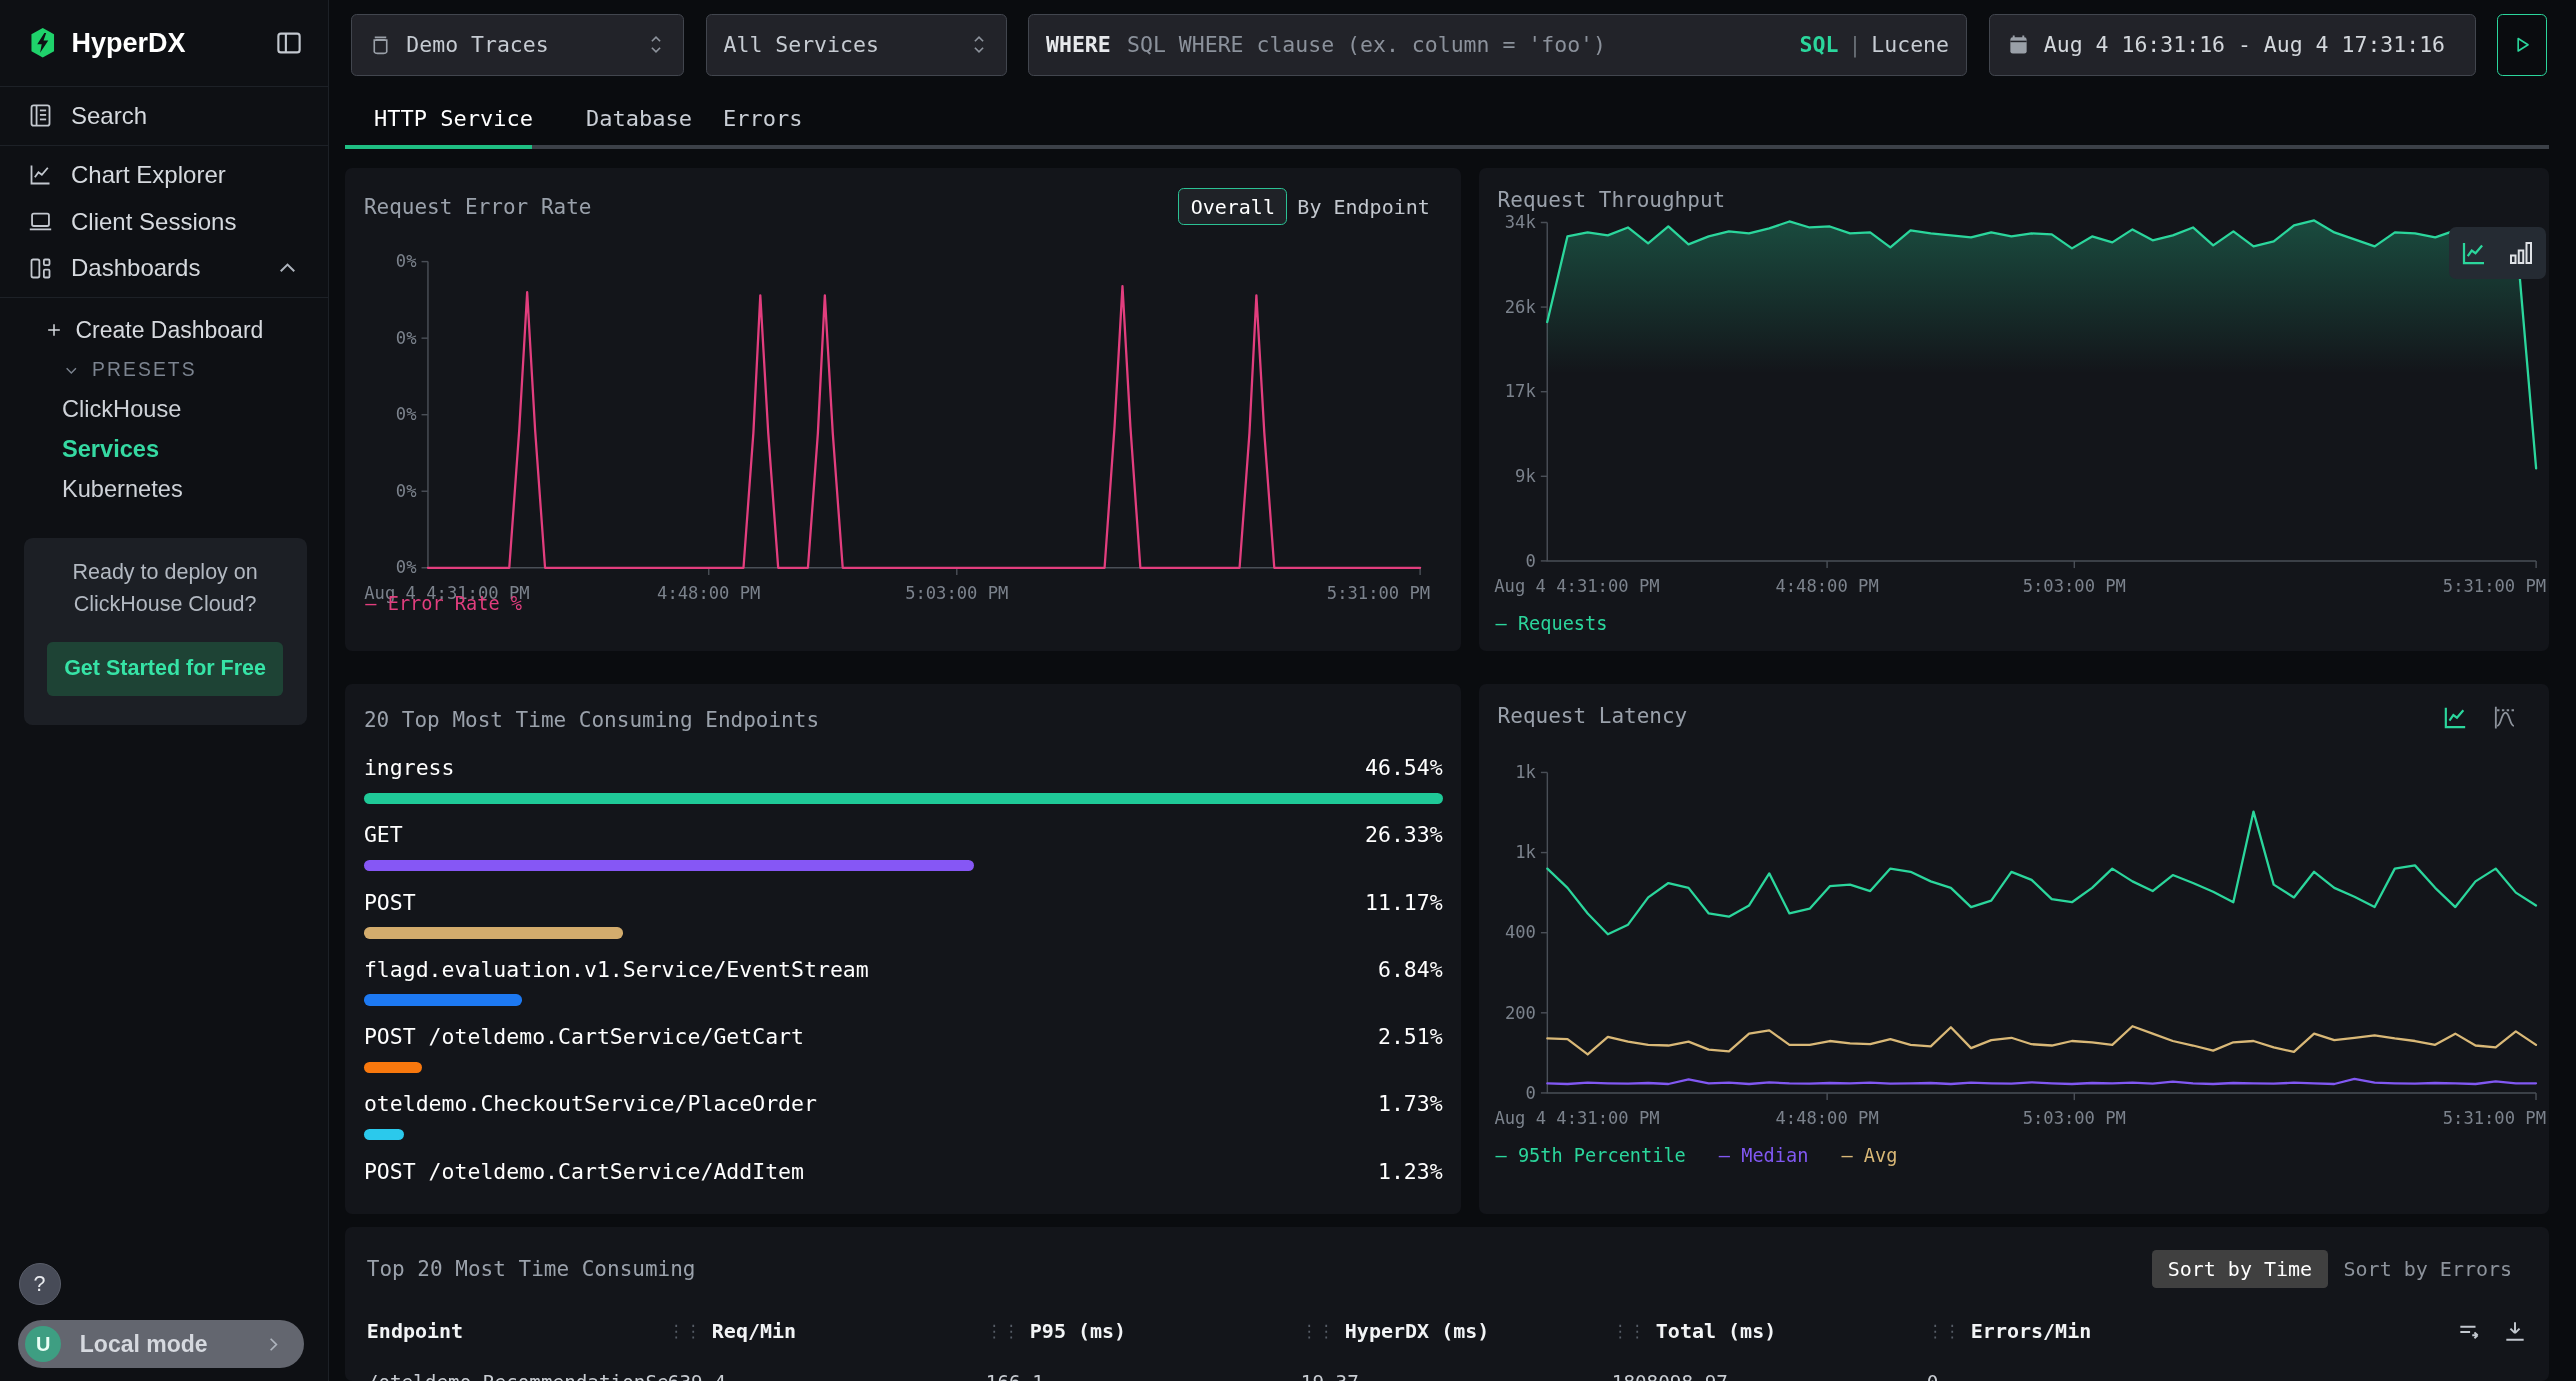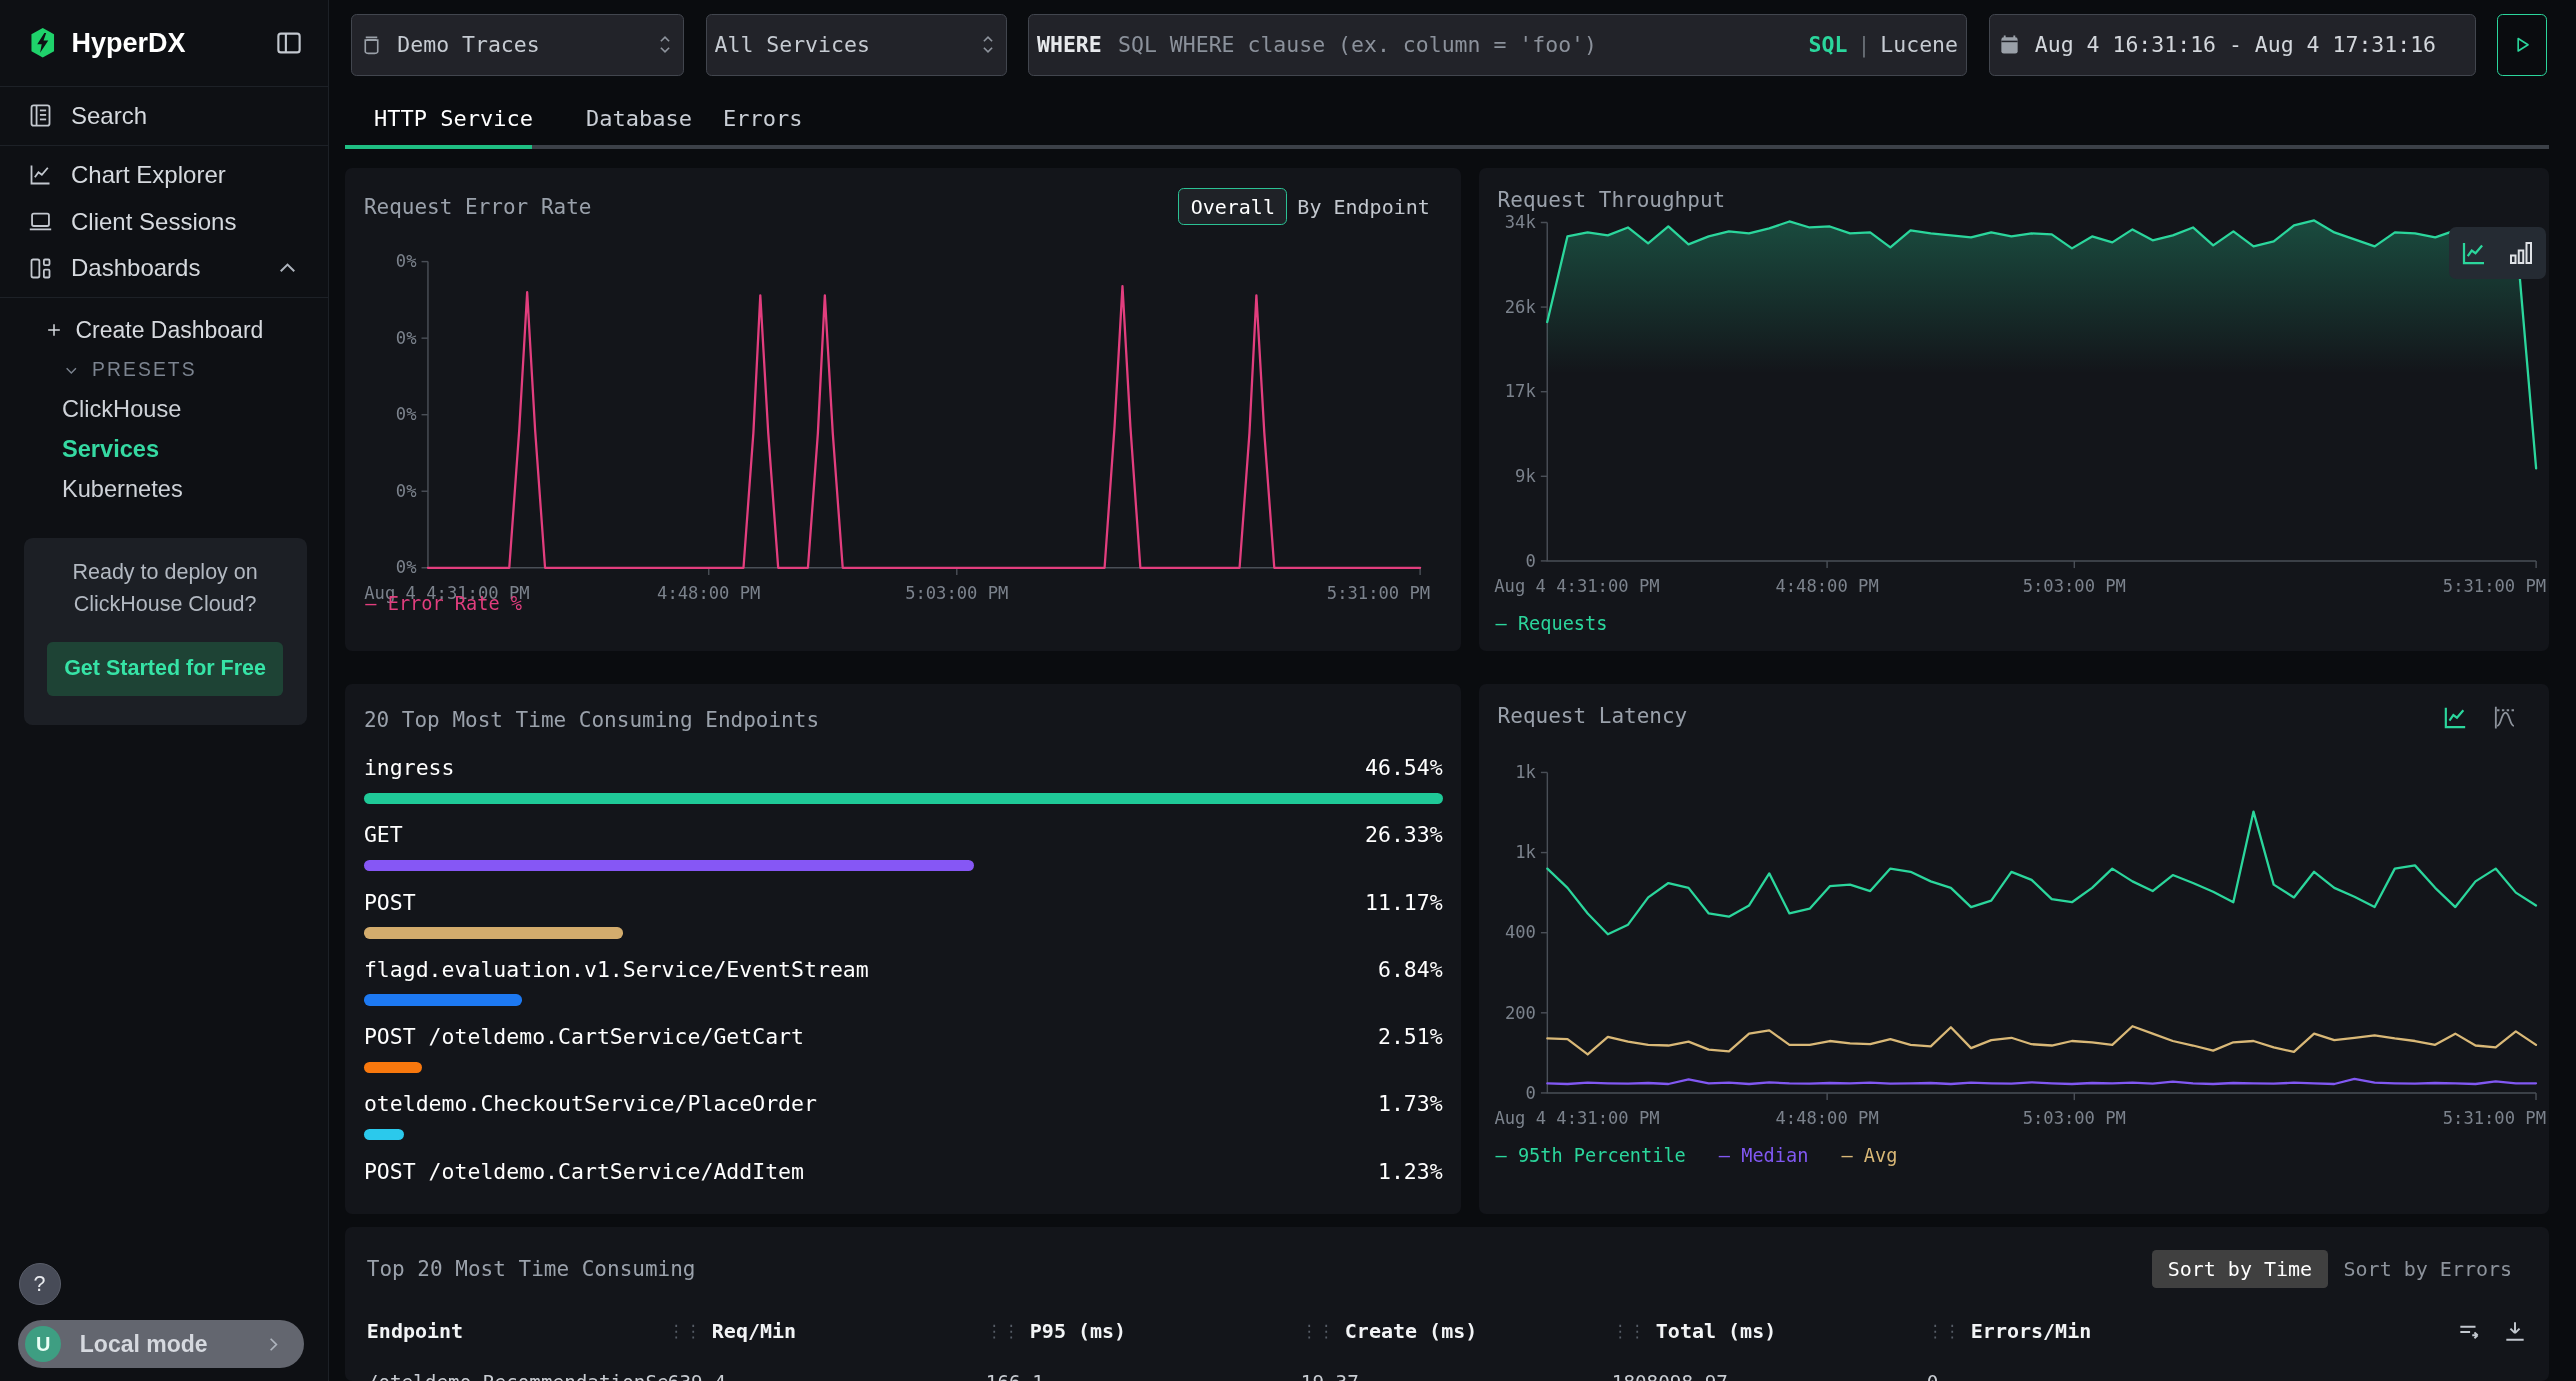--- a/index.html
+++ b/index.html
@@ -21,21 +21,21 @@
   .preset{padding:6.4px 27px 6.4px 62px;font-size:23.6px;color:#ced2d8;cursor:pointer;}
   .preset.active{color:#35d9a2;font-weight:bold;}
   .promo{position:absolute;left:23.6px;top:538px;width:283px;background:#1c1f25;border-radius:8.6px;padding:18px 13px 29px;text-align:center;color:#b2b8c1;font-size:21.5px;line-height:1.5;box-sizing:border-box;}
   .cta{margin-top:21.5px;background:#1e4335;border:none;border-radius:5.7px;color:#36e3a6;font-weight:bold;font-size:21.5px;padding:14.3px 0;width:236px;cursor:pointer;font-family:"Liberation Sans",sans-serif;}
   .help{position:absolute;left:18.6px;top:1263px;width:42px;height:42px;border-radius:50%;background:#474b57;border:1.4px solid #5a5e6a;color:#e8eaee;font-size:21.5px;cursor:pointer;font-family:"Liberation Sans",sans-serif;}
   .userpill{position:absolute;left:18px;top:1320px;width:286px;height:48px;border-radius:26px;background:#63666f;display:flex;align-items:center;gap:18.6px;padding:0 18.6px 0 7.2px;box-sizing:border-box;cursor:pointer;}
   .avatar{width:36px;height:36px;border-radius:50%;background:#3e9e82;display:flex;align-items:center;justify-content:center;color:#eafff6;font-weight:bold;font-size:20px;flex:none;}
   .usr-label{color:#d6d9df;font-weight:bold;font-size:23px;flex:1;}
   
   #topbar{position:absolute;left:331px;top:0;width:2245px;height:89px;display:flex;align-items:center;gap:21.5px;padding:0 29px 0 20px;box-sizing:border-box;}
-  .tb-box{height:62px;background:#222329;border:1.4px solid #42464e;border-radius:5.7px;display:flex;align-items:center;box-sizing:border-box;font-size:21.5px;color:#c6cbd2;gap:14.3px;padding:0 8px;cursor:pointer;}
+  .tb-box{height:62px;background:#222329;border:1.4px solid #42464e;border-radius:5.7px;display:flex;align-items:center;box-sizing:border-box;font-size:21.5px;color:#c6cbd2;gap:14.3px;padding:0 17px;cursor:pointer;}
   .sel1{width:333px;}.sel2{width:301px;}
   .chev{margin-left:auto;display:flex;}
   .where{flex:1;cursor:text;}
   .where input{background:transparent;border:none;outline:none;color:#c6cbd2;font:inherit;flex:1;min-width:72px;}
   .where input::placeholder{color:#8b919b;}
   .wlabel{font-weight:bold;color:#e7e9ec;}
   .sqlmode{display:flex;align-items:center;white-space:nowrap;}
   .sqlmode .sql{color:#2bd69c;font-weight:bold;cursor:pointer;}
   .sqlmode .bar{color:#6a7078;margin:0 10px;}
   .sqlmode .luc{color:#c6cbd2;cursor:pointer;}
@@ -509,21 +509,21 @@
           <div class="tcell tc1">
             <span class="handle">⋮⋮</span>
             <span class="th">Req/Min</span>
           </div>
           <div class="tcell tc2">
             <span class="handle">⋮⋮</span>
             <span class="th">P95 (ms)</span>
           </div>
           <div class="tcell tc3">
             <span class="handle">⋮⋮</span>
-            <span class="th">Create (ms)</span>
+            <span class="th">HyperDX (ms)</span>
           </div>
           <div class="tcell tc4">
             <span class="handle">⋮⋮</span>
             <span class="th">Total (ms)</span>
           </div>
           <div class="tcell tc5">
             <span class="handle">⋮⋮</span>
             <span class="th">Errors/Min</span>
           </div>
           <div class="ticons">

